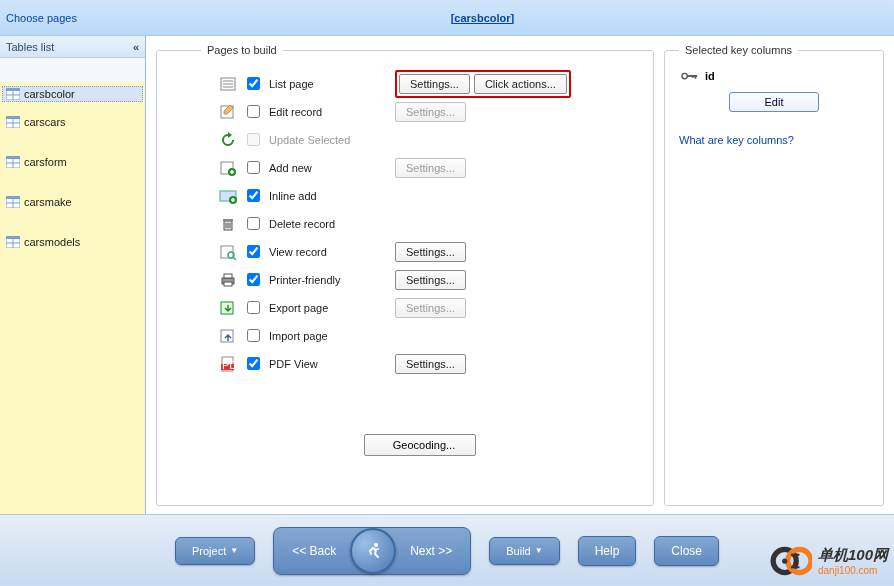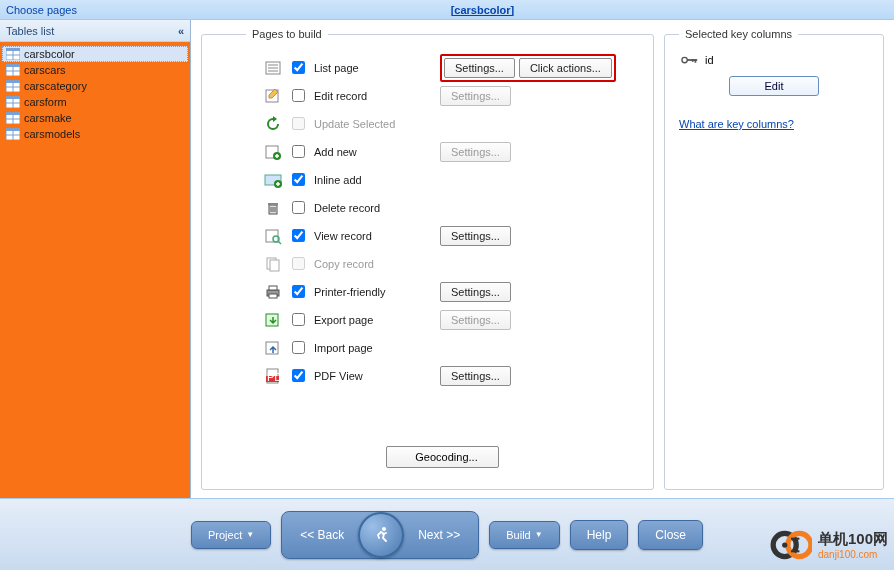--- a/index.html
+++ b/index.html
@@ -1,28 +1,28 @@
 <!DOCTYPE html>
 <html><head>
 <meta charset="utf-8">
 <style>
 * { box-sizing: border-box; margin: 0; padding: 0; font-family: Tahoma, Arial, sans-serif; font-size: 11px; }
 body { background: #fff; width: 894px; height: 586px; overflow: hidden; position: relative; }
 
-.titlebar { height: 20px; background: linear-gradient(#cfe5fb, #b9d9f7); display: flex; align-items: center; padding: 0 6px; color: #0645ad; border-bottom: 1px solid #a7c8ea; }
+.titlebar { height: 36px; background: linear-gradient(#cfe5fb, #b9d9f7); display: flex; align-items: center; padding: 0 6px; color: #0645ad; border-bottom: 1px solid #a7c8ea; }
 .titlebar .left { flex: 0 0 auto; }
 .titlebar .center { flex: 1; text-align: center; font-weight: bold; text-decoration: underline; }
 
 .main { display: flex; height: 478px; }
 
-.sidebar { width: 191px; border-right: 1px solid #9cb6d3; display: flex; flex-direction: column; background: #f4f8fc; }
+.sidebar { width: 146px; border-right: 1px solid #9cb6d3; display: flex; flex-direction: column; background: #f4f8fc; gap: 24px; }
 .sidebar-header { height: 22px; background: linear-gradient(#eaf2fb,#d5e5f6); display: flex; align-items: center; justify-content: space-between; padding: 0 6px; color: #2a4a7a; border-bottom: 1px solid #bcd1e8; }
 .collapse-btn { font-weight: bold; cursor: pointer; color: #2a4a7a; }
-.tables { padding: 4px 2px; background: #f97316; flex: 1; }
-.table-item { display: flex; align-items: center; gap: 4px; padding: 2px 4px; color: #1a1a1a; cursor: pointer; }
+.tables { padding: 4px 2px; background: #fef9c3; flex: 1; }
+.table-item { display: flex; align-items: center; gap: 4px; padding: 14px 4px; color: #1a1a1a; cursor: pointer; }
 .table-item.selected { background: #d6e4f5; border: 1px dotted #7a9ccf; padding: 1px 3px; }
 .tbl-icon { width: 14px; height: 12px; display: inline-block; }
 
 .content { flex: 1; display: flex; padding: 8px 10px; gap: 10px; }
 
 fieldset { border: 1px solid #c5d0dc; border-radius: 3px; padding: 10px 14px; }
 legend { padding: 0 6px; color: #333; }
 
 .pages-panel { flex: 1; min-width: 0; padding-left: 44px; }
 .pages-inner { display: flex; flex-direction: column; gap: 1px; padding-top: 4px; }
@@ -41,34 +41,34 @@
 .btn { background: linear-gradient(#fdfdfd,#f0f0f0); border: 1px solid #8a8a8a; border-radius: 2px; padding: 3px 10px; cursor: pointer; min-width: 68px; text-align: center; color: #222; }
 .btn:disabled { color: #9a9a9a; border-color: #bfbfbf; cursor: default; }
 
 .highlight-box { border: 2px solid #d30000; border-radius: 2px; padding: 2px; display: inline-flex; gap: 4px; }
 
 .geocode-row { margin-top: 18px; display: flex; justify-content: center; }
 .geocode-btn { display: flex; align-items: center; gap: 8px; background: linear-gradient(#fdfdfd,#f0f0f0); border: 1px solid #8a8a8a; border-radius: 2px; padding: 4px 20px; cursor: pointer; margin-top: 39px; }
 
 .right-panel { width: 220px; }
 .key-icon { width: 18px; height: 10px; display: inline-block; margin-right: 6px; }
-.key-row { display: flex; align-items: center; padding: 4px 2px 10px 2px; }
+.key-row { display: flex; align-items: center; padding: 4px 2px 10px 2px; font-weight: bold; }
 .edit-btn { display: block; margin: 0 auto 22px auto; width: 90px; text-align: center; padding: 3px 0; border: 1px solid #6a8bbf; border-radius: 3px; background: linear-gradient(#fbfdff,#e9f1fb); color: #003; cursor: pointer; }
-.link { color: #0645ad; text-decoration: underline; cursor: pointer; }
-
-.footer { height: 72px; background: linear-gradient(#e6eef8,#c8daf0); display: flex; align-items: center; justify-content: center; gap: 10px; border-top: 1px solid #a7c8ea; position: relative; }
+.link { color: #0645ad; cursor: pointer; }
+
+.footer { height: 72px; background: linear-gradient(#e6eef8,#c8daf0); display: flex; align-items: center; justify-content: center; gap: 18px; border-top: 1px solid #a7c8ea; position: relative; }
 .fbtn { background: linear-gradient(#84a8d4,#5f89be); color: #fff; border: 1px solid #3f6aa0; border-radius: 6px; padding: 7px 16px; cursor: pointer; font-size: 12px; display: flex; align-items: center; gap: 4px; box-shadow: 0 1px 2px rgba(0,0,0,.25); }
 .fbtn .tri { font-size: 8px; }
 .center-orb { width: 46px; height: 46px; border-radius: 50%; background: radial-gradient(circle at 30% 30%, #9cbfe8, #4a78b0); border: 2px solid #3a6aa0; display: flex; align-items: center; justify-content: center; margin: 0 -4px; box-shadow: 0 1px 3px rgba(0,0,0,.3); }
 .nav-group { display: flex; align-items: center; background: linear-gradient(#84a8d4,#5f89be); border-radius: 8px; border: 1px solid #3f6aa0; box-shadow: 0 1px 2px rgba(0,0,0,.25); justify-content: center; }
 .nav-group .nav-part { color: #fff; padding: 7px 18px; cursor: pointer; font-size: 12px; }
 
 .watermark { position: absolute; right: 6px; bottom: 4px; display: flex; align-items: center; gap: 6px; }
 .wm-logo { width: 42px; height: 42px; }
-.wm-text { font-size: 15px; color: #333; font-weight: bold; }
+.wm-text { font-size: 15px; color: #333; font-weight: bold; font-style: italic; }
 .wm-sub { font-size: 10px; color: #f47d20; }
 </style>
 </head>
 <body>
 
 <div class="titlebar">
   <span class="left">Choose pages</span>
   <span class="center">[carsbcolor]</span>
 </div>
 
@@ -97,29 +97,20 @@
             </svg></span>
           <span>carscars</span>
         </div>
         <div class="table-item">
           <span class="tbl-icon"><svg viewBox="0 0 14 12" width="14" height="12">
               <rect x="0" y="0" width="14" height="12" fill="#fff" stroke="#7aa0d4"></rect>
               <rect x="0" y="0" width="14" height="3" fill="#7aa0d4"></rect>
               <line x1="7" y1="0" x2="7" y2="12" stroke="#7aa0d4"></line>
               <line x1="0" y1="7" x2="14" y2="7" stroke="#7aa0d4"></line>
             </svg></span>
-          <span>carscategory</span>
-        </div>
-        <div class="table-item">
-          <span class="tbl-icon"><svg viewBox="0 0 14 12" width="14" height="12">
-              <rect x="0" y="0" width="14" height="12" fill="#fff" stroke="#7aa0d4"></rect>
-              <rect x="0" y="0" width="14" height="3" fill="#7aa0d4"></rect>
-              <line x1="7" y1="0" x2="7" y2="12" stroke="#7aa0d4"></line>
-              <line x1="0" y1="7" x2="14" y2="7" stroke="#7aa0d4"></line>
-            </svg></span>
           <span>carsform</span>
         </div>
         <div class="table-item">
           <span class="tbl-icon"><svg viewBox="0 0 14 12" width="14" height="12">
               <rect x="0" y="0" width="14" height="12" fill="#fff" stroke="#7aa0d4"></rect>
               <rect x="0" y="0" width="14" height="3" fill="#7aa0d4"></rect>
               <line x1="7" y1="0" x2="7" y2="12" stroke="#7aa0d4"></line>
               <line x1="0" y1="7" x2="14" y2="7" stroke="#7aa0d4"></line>
             </svg></span>
           <span>carsmake</span>
@@ -241,33 +232,20 @@
                   <line x1="14" y1="14" x2="17" y2="17" stroke="#4a7" stroke-width="1.5"></line>
                 </svg></span>
             </span>
             <span class="chk-slot">
               <input type="checkbox" checked="" style="">
             </span>
             <span class="label-slot">View record</span>
             <span class="btn-slot">
               <button class="btn">Settings...</button>
             </span>
-          </div>
-          <div class="row">
-            <span class="icon-slot">
-              <span class="icon"><svg viewBox="0 0 18 18" width="18" height="18">
-                  <rect x="3" y="3" width="9" height="11" fill="#fff" stroke="#aaa"></rect>
-                  <rect x="6" y="5" width="9" height="11" fill="#fff" stroke="#aaa"></rect>
-                </svg></span>
-            </span>
-            <span class="chk-slot">
-              <input type="checkbox" disabled="" style="">
-            </span>
-            <span class="label-slot disabled">Copy record</span>
-            <span class="btn-slot"></span>
           </div>
           <div class="row">
             <span class="icon-slot">
               <span class="icon"><svg viewBox="0 0 18 18" width="18" height="18">
                   <rect x="3" y="7" width="12" height="6" fill="#999" stroke="#555"></rect>
                   <rect x="5" y="3" width="8" height="4" fill="#fff" stroke="#555"></rect>
                   <rect x="5" y="11" width="8" height="4" fill="#fff" stroke="#555"></rect>
                 </svg></span>
             </span>
             <span class="chk-slot">

